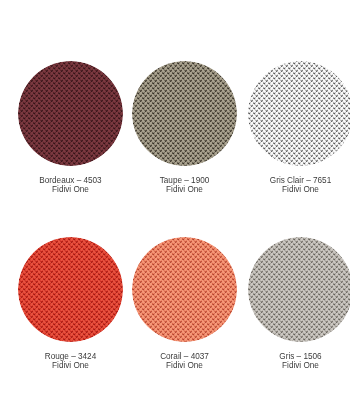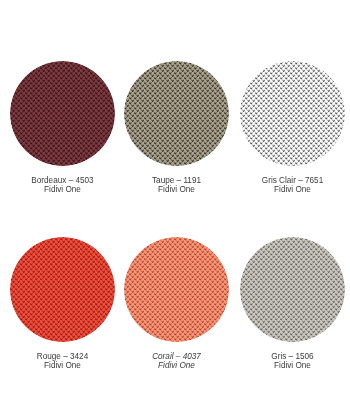--- a/index.html
+++ b/index.html
@@ -1,17 +1,17 @@
 <!DOCTYPE html>
 <html><head>
 <meta charset="utf-8">
 <style>
   html,body{margin:0;padding:0;}
   body{width:350px;height:415px;background:#ffffff;font-family:"Liberation Sans",sans-serif;overflow:hidden;}
-  #grid{position:absolute;left:0;top:0;width:308px;height:415px;}
+  #grid{position:absolute;left:8px;top:0;width:308px;height:415px;}
   .cell{position:absolute;width:116px;}
   .swatch{width:105px;height:105px;border-radius:50%;overflow:hidden;margin:0 auto;display:block;}
   .label{text-align:center;font-size:8.2px;color:#3b3b3b;line-height:8.9px;margin-top:10.8px;}
 </style>
 </head>
 <body>
 
 <svg width="0" height="0" style="position:absolute">
   <defs id="pattern-defs">
       <pattern id="fp0" width="5" height="5" patternUnits="userSpaceOnUse">
@@ -103,21 +103,21 @@
       <div class="label">
         <div>Bordeaux – 4503</div>
         <div>Fidivi One</div>
       </div>
     </div>
     <div class="cell" style="left: 118.5px; top: 61px;">
       <svg class="swatch" width="105" height="105" viewBox="0 0 105 105">
         <circle cx="52.5" cy="52.5" r="52.5" fill="url(#fp1)"></circle>
       </svg>
       <div class="label">
-        <div>Taupe – 1191</div>
+        <div>Taupe – 1900</div>
         <div>Fidivi One</div>
       </div>
     </div>
     <div class="cell" style="left: 234.5px; top: 61px;">
       <svg class="swatch" width="105" height="105" viewBox="0 0 105 105">
         <circle cx="52.5" cy="52.5" r="52.5" fill="url(#fp2)"></circle>
       </svg>
       <div class="label">
         <div>Gris Clair – 7651</div>
         <div>Fidivi One</div>
@@ -125,21 +125,21 @@
     </div>
     <div class="cell" style="left: 4.5px; top: 237px;">
       <svg class="swatch" width="105" height="105" viewBox="0 0 105 105">
         <circle cx="52.5" cy="52.5" r="52.5" fill="url(#fp3)"></circle>
       </svg>
       <div class="label">
         <div>Rouge – 3424</div>
         <div>Fidivi One</div>
       </div>
     </div>
-    <div class="cell" style="left: 118.5px; top: 237px; font-style: italic;">
+    <div class="cell" style="left: 118.5px; top: 237px;">
       <svg class="swatch" width="105" height="105" viewBox="0 0 105 105">
         <circle cx="52.5" cy="52.5" r="52.5" fill="url(#fp4)"></circle>
       </svg>
       <div class="label">
         <div>Corail – 4037</div>
         <div>Fidivi One</div>
       </div>
     </div>
     <div class="cell" style="left: 234.5px; top: 237px;">
       <svg class="swatch" width="105" height="105" viewBox="0 0 105 105">

